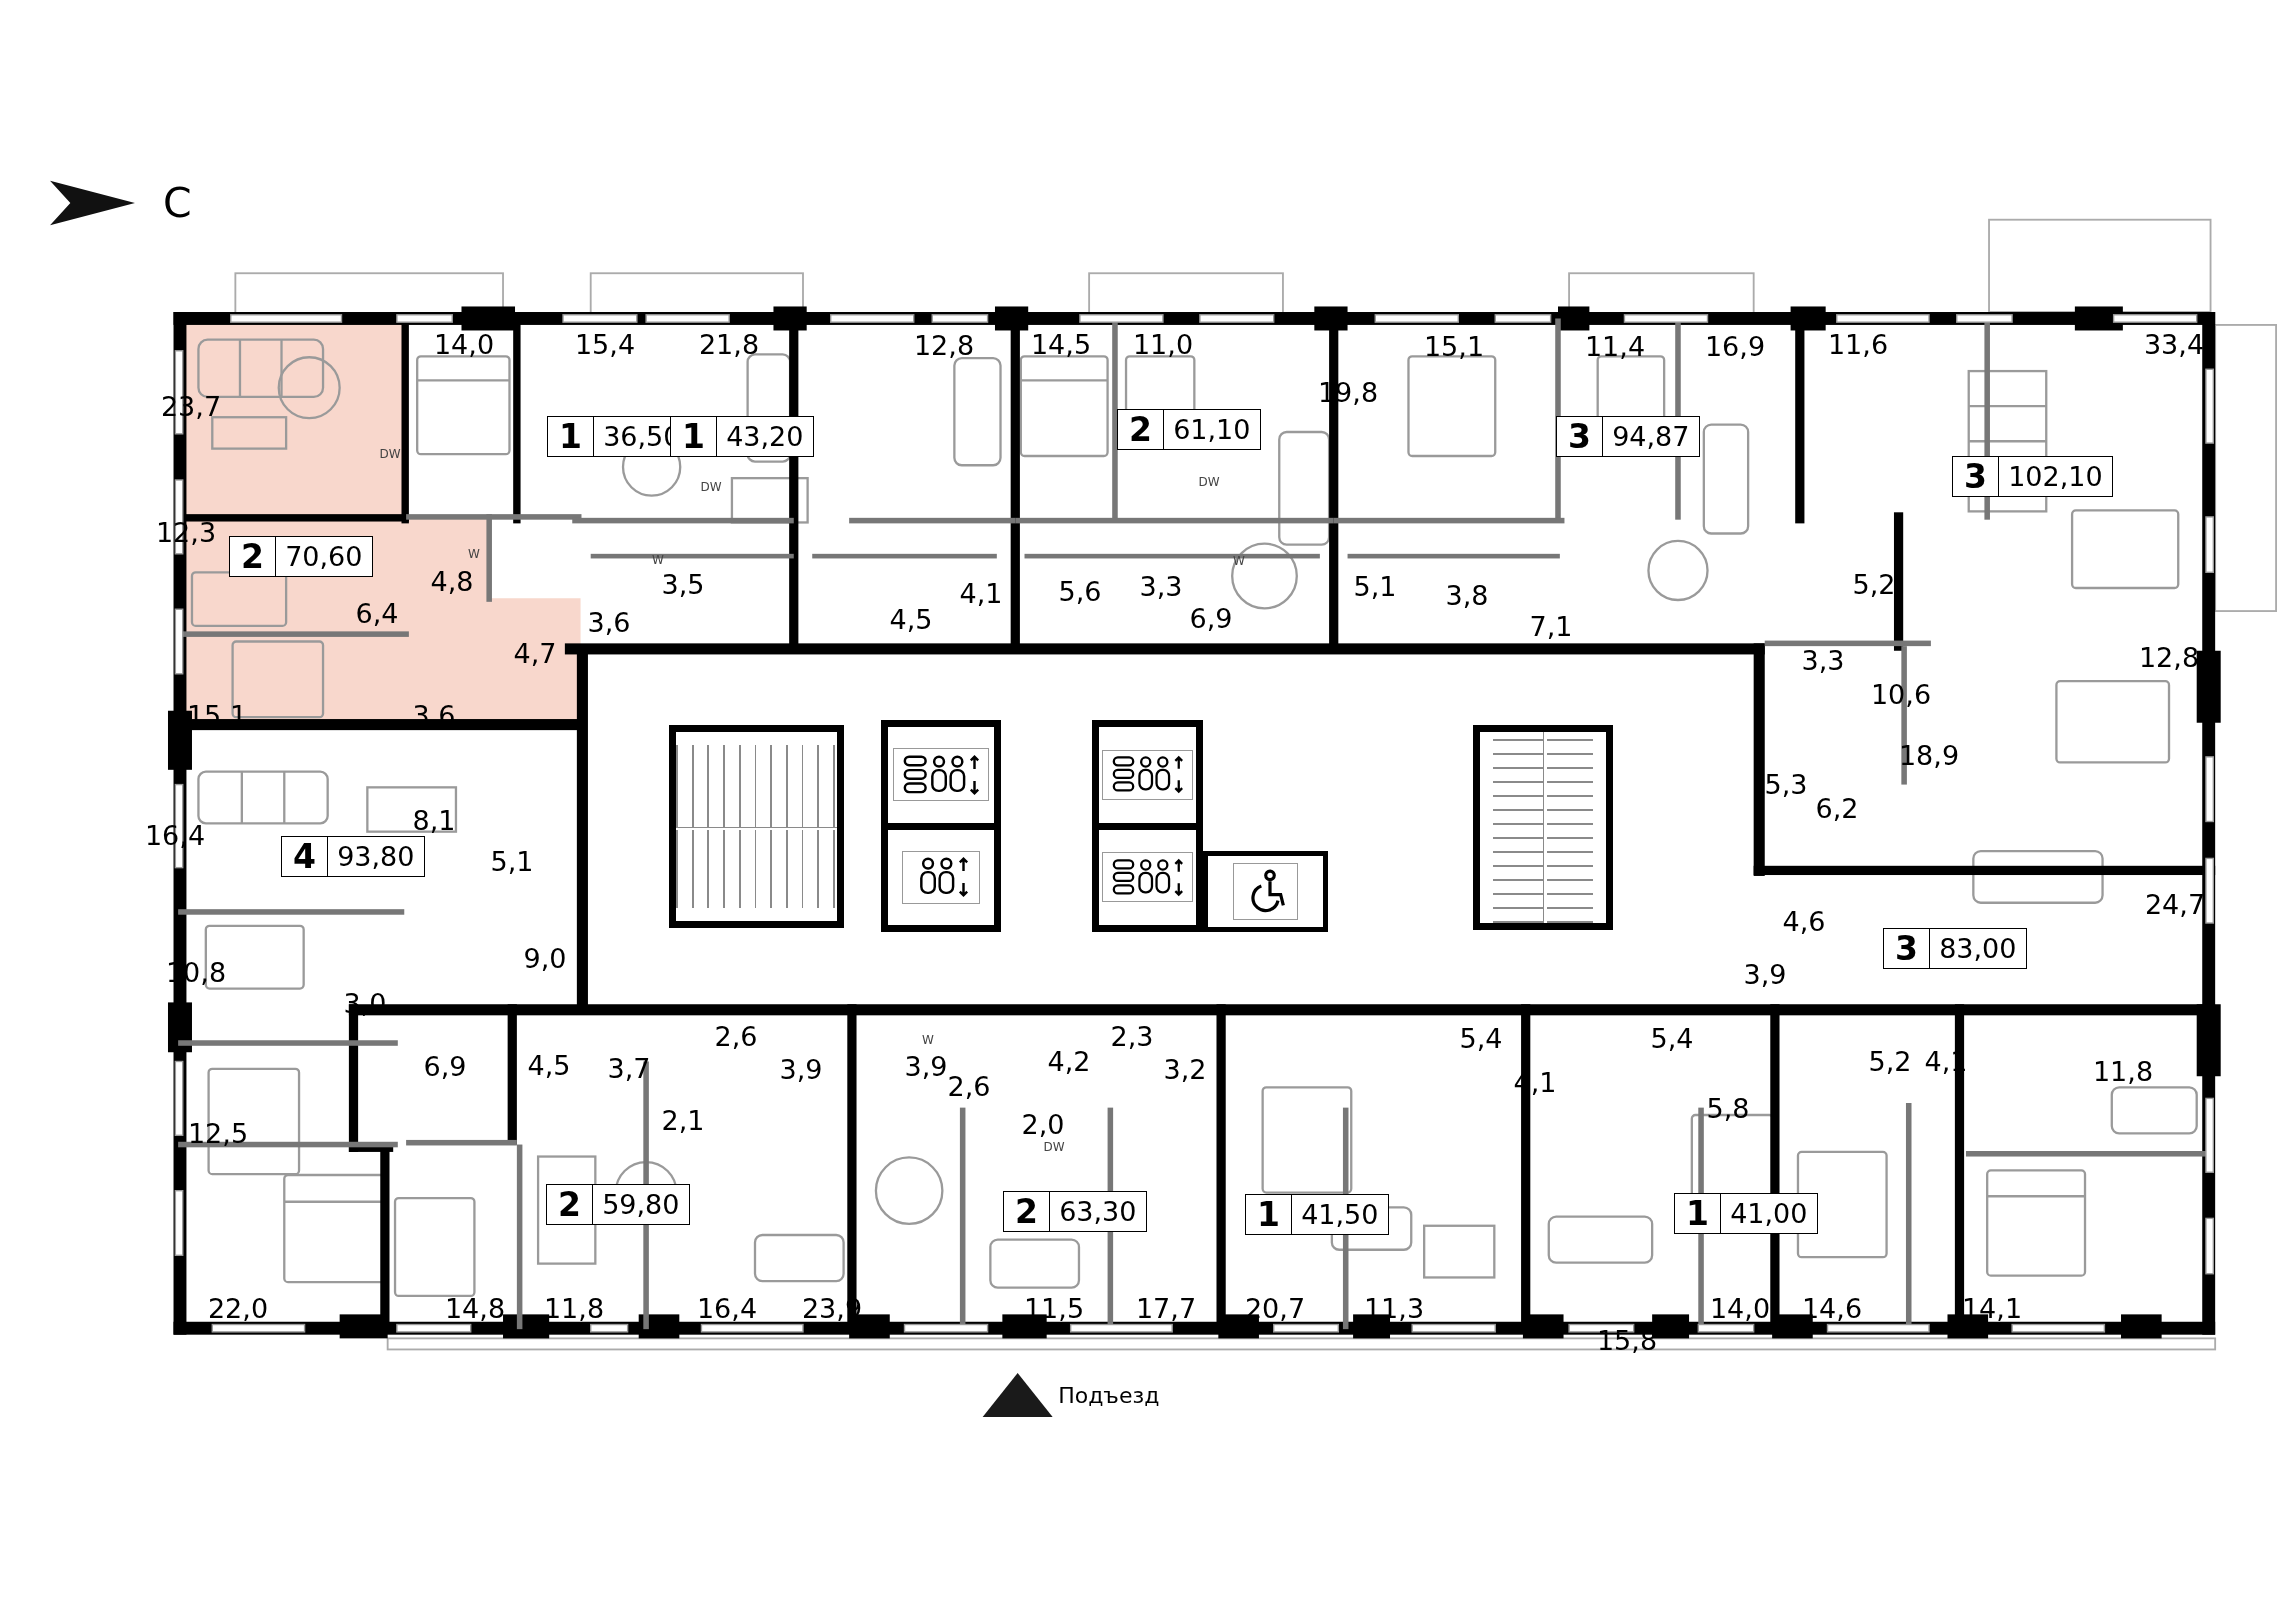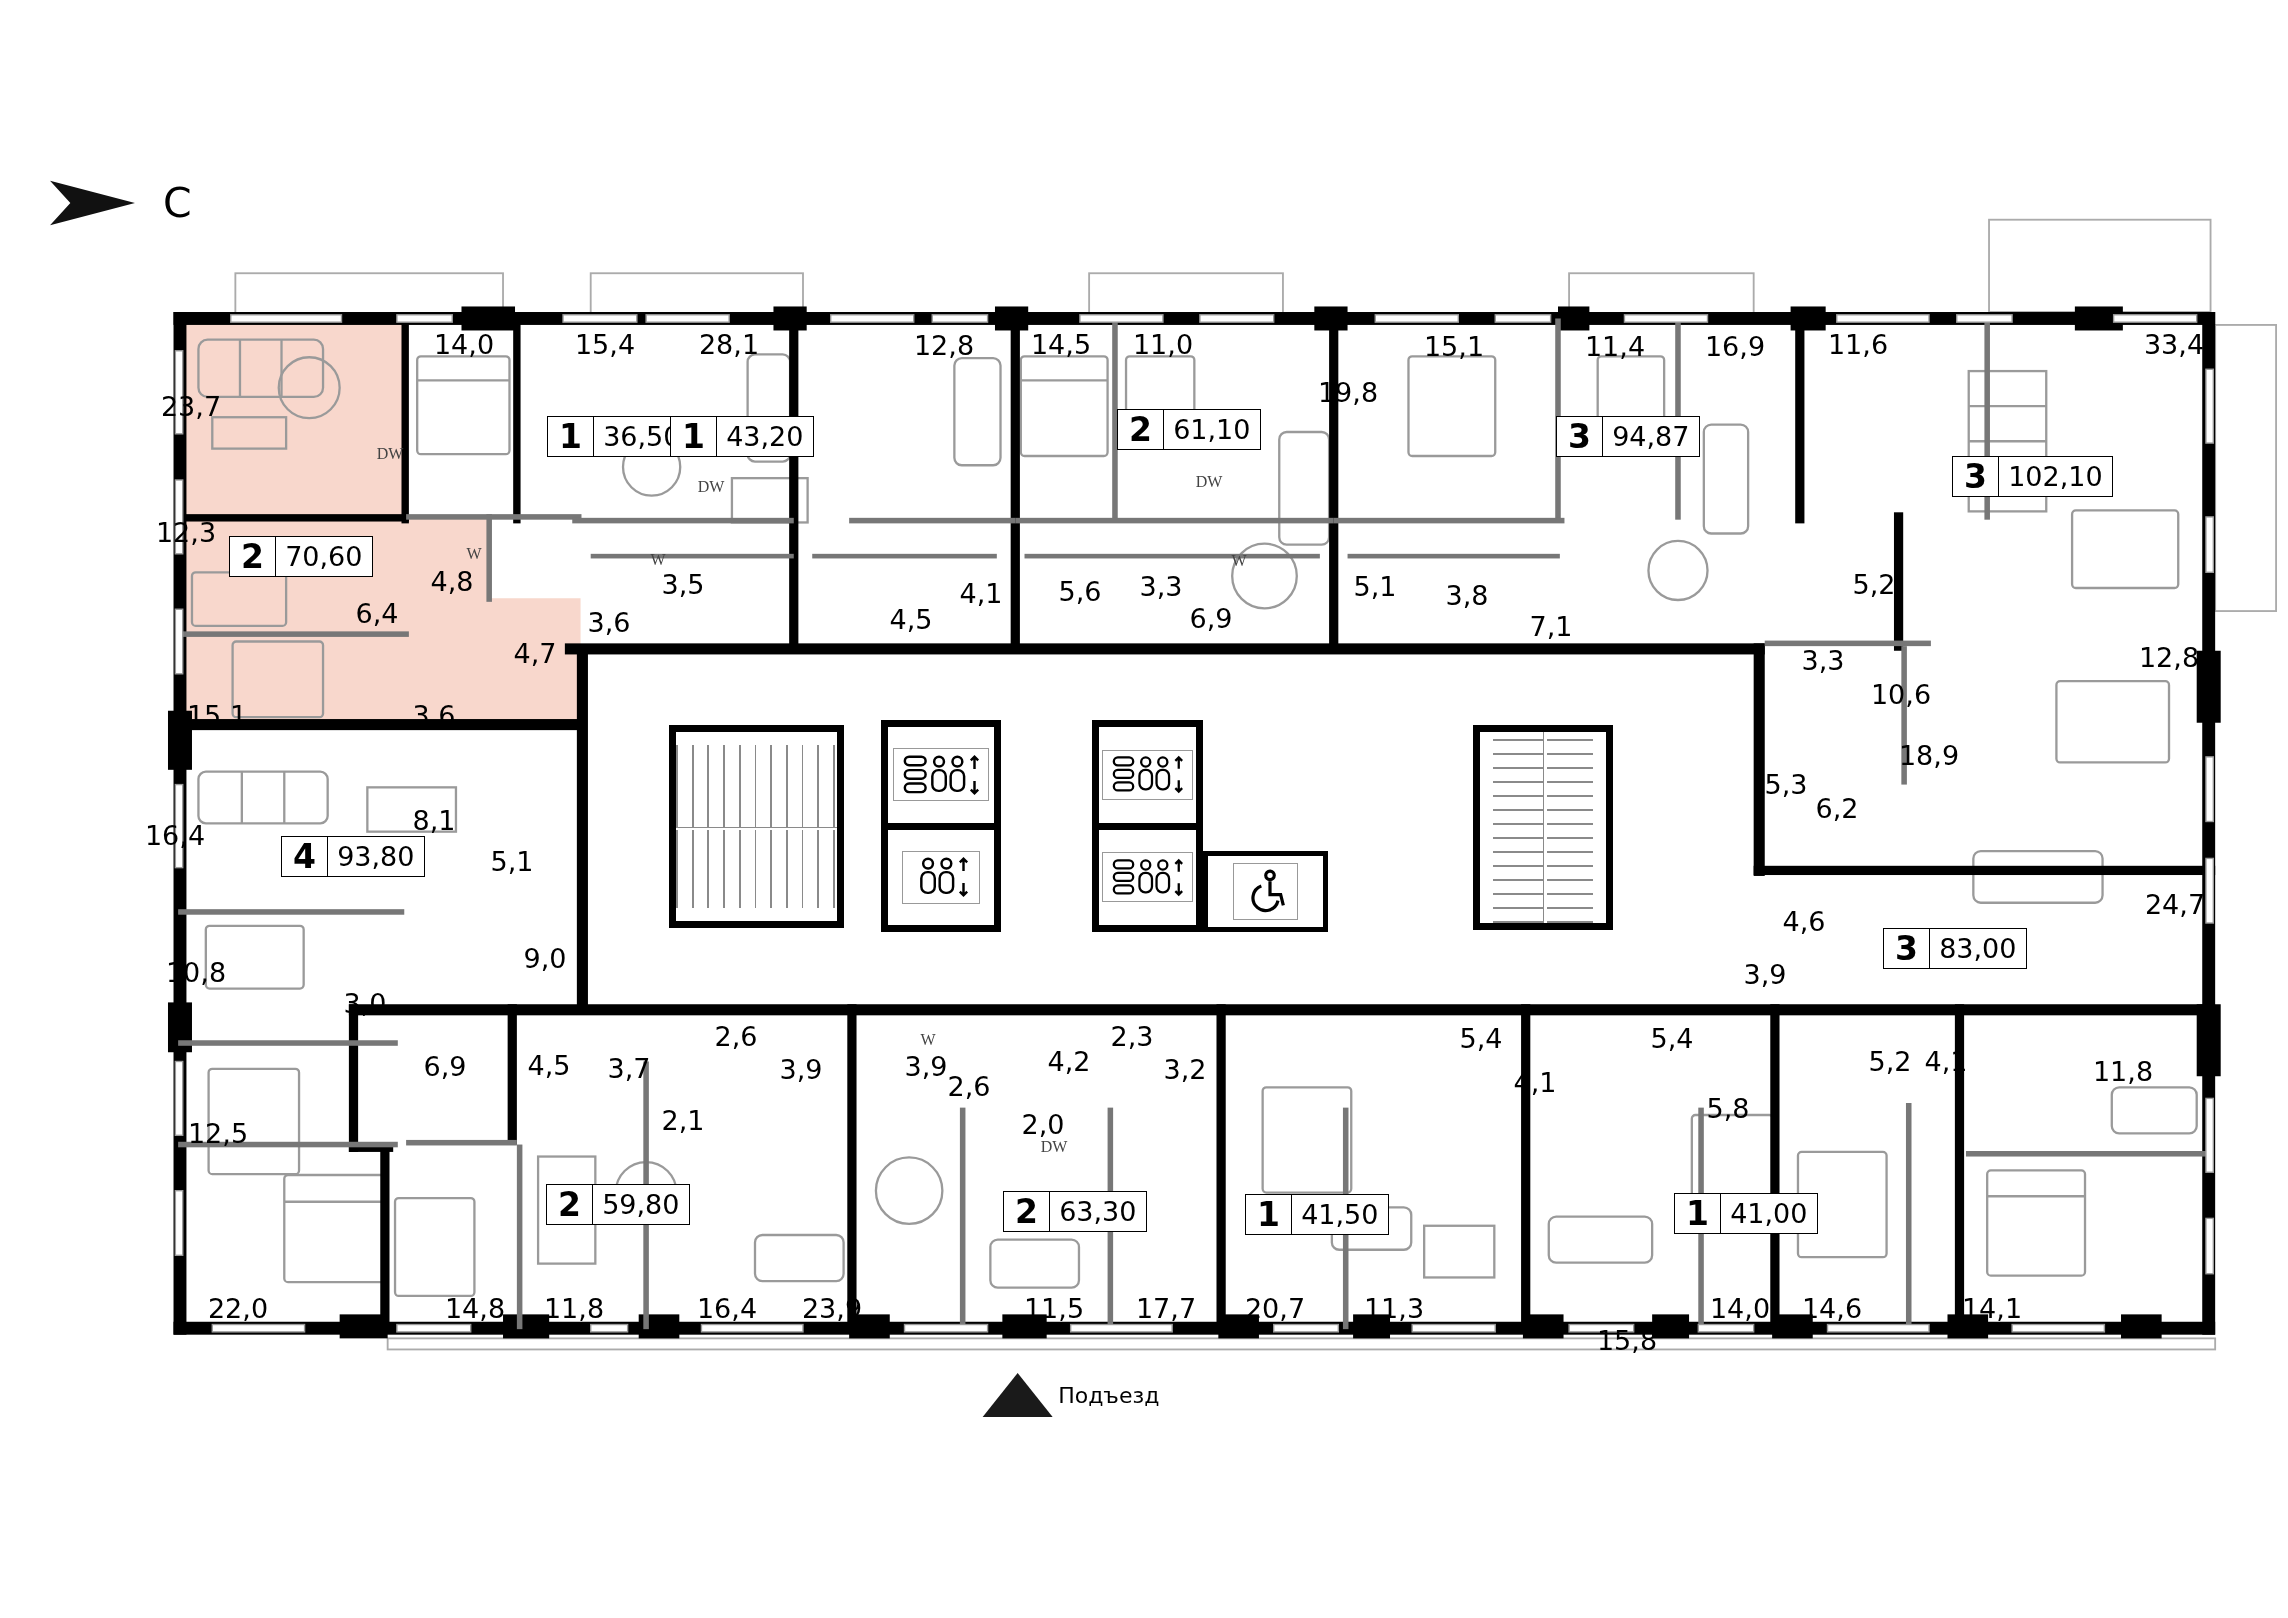--- a/index.html
+++ b/index.html
@@ -6,21 +6,21 @@
   .stage{position:relative;width:2289px;height:1619px;background:#fff;overflow:hidden;
          font-family:"DejaVu Sans","Liberation Sans",sans-serif;color:#000;}
   .layer{position:absolute;left:0;top:0;width:2289px;height:1619px;}
   svg.layer{pointer-events:none;}
   
   .north{position:absolute;left:48px;top:179px;display:flex;align-items:center;gap:26px;}
   .north-label{font-size:41px;font-weight:500;line-height:1;}
   
   .room-label{position:absolute;transform:translate(-50%,-50%);font-size:27px;font-weight:500;
               letter-spacing:0;white-space:nowrap;}
-  .appl{position:absolute;transform:translate(-50%,-50%);font-size:16px;color:#444;font-family:Liberation Serif, serif;}
+  .appl{position:absolute;transform:translate(-50%,-50%);font-size:12px;color:#444;}
   .badge{position:absolute;display:inline-flex;align-items:stretch;background:#fff;
          border:1.8px solid #000;height:41px;box-sizing:border-box;z-index:6;}
   .badge-num{display:flex;align-items:center;justify-content:center;padding:0 11px;
              font-size:33px;font-weight:bold;border-right:1.8px solid #000;}
   .badge-area{display:flex;align-items:center;justify-content:center;padding:0 9.2px;font-size:27px;}
   
   .core{position:absolute;display:flex;flex-direction:column;border:7.4px solid #000;background:#fff;
         box-sizing:border-box;z-index:4;}
   .core .cell{flex:1;display:flex;align-items:center;justify-content:center;}
   .core .cell + .cell{border-top:7.4px solid #000;}
@@ -335,21 +335,21 @@
 
   <div class="layer" id="label-layer">
       <div class="room-label" style="left: 464px; top: 344px;">14,0</div>
       <div class="room-label" style="left: 605px; top: 344px;">15,4</div>
       <div class="room-label" style="left: 683px; top: 584px;">3,5</div>
       <div class="room-label" style="left: 609px; top: 622px;">3,6</div>
       <div class="badge" style="left: 547px; top: 416px;">
         <span class="badge-num">1</span>
         <span class="badge-area">36,50</span>
       </div>
-      <div class="room-label" style="left: 729px; top: 344px;">28,1</div>
+      <div class="room-label" style="left: 729px; top: 344px;">21,8</div>
       <div class="room-label" style="left: 944px; top: 345px;">12,8</div>
       <div class="room-label" style="left: 911px; top: 619px;">4,5</div>
       <div class="room-label" style="left: 981px; top: 593px;">4,1</div>
       <div class="badge" style="left: 670px; top: 416px;">
         <span class="badge-num">1</span>
         <span class="badge-area">43,20</span>
       </div>
       <div class="room-label" style="left: 1061px; top: 344px;">14,5</div>
       <div class="room-label" style="left: 1163px; top: 344px;">11,0</div>
       <div class="room-label" style="left: 1348px; top: 344px; margin-top: 48px;">19,8</div>

